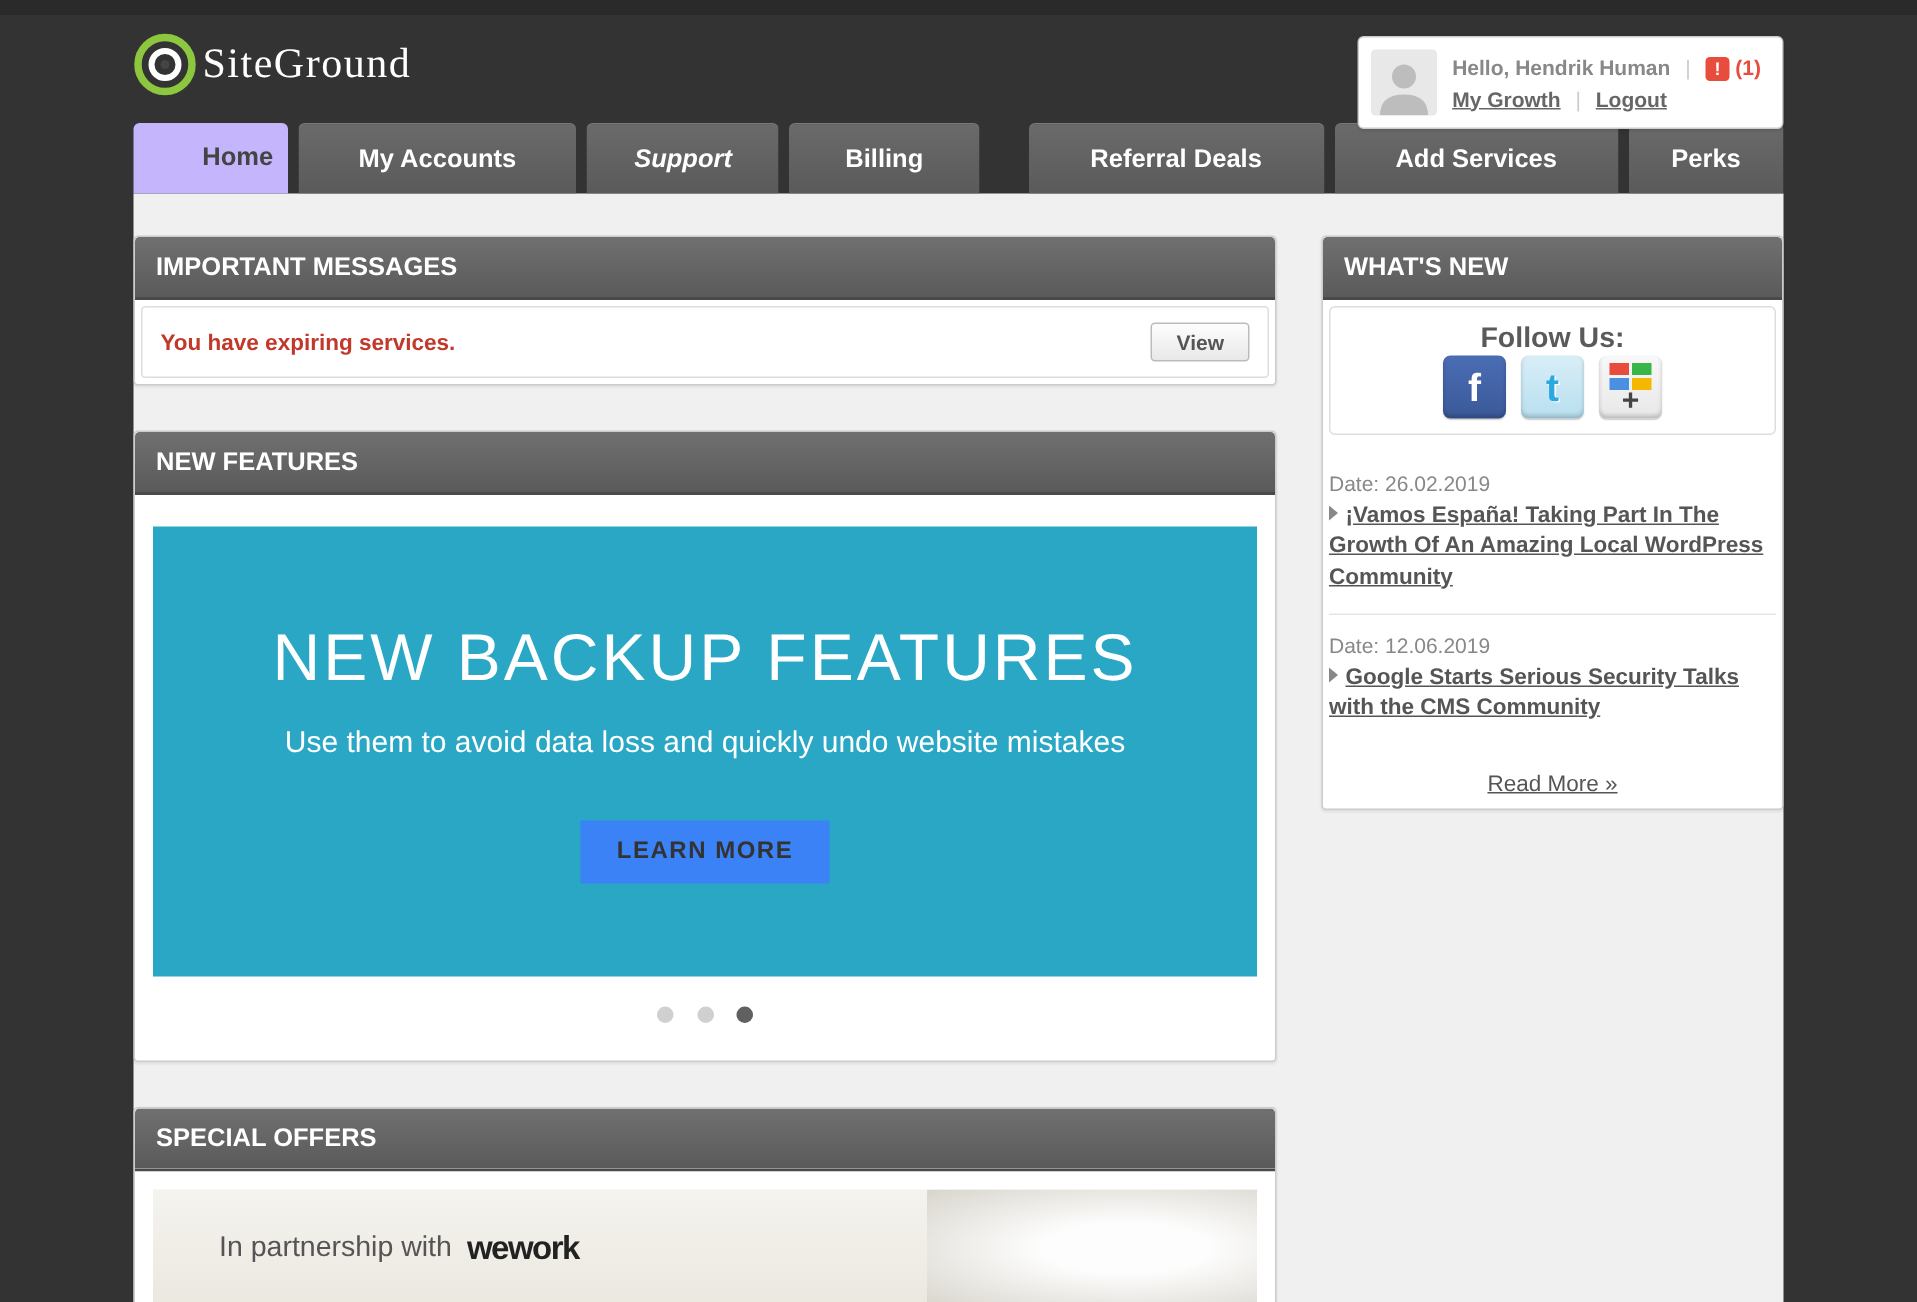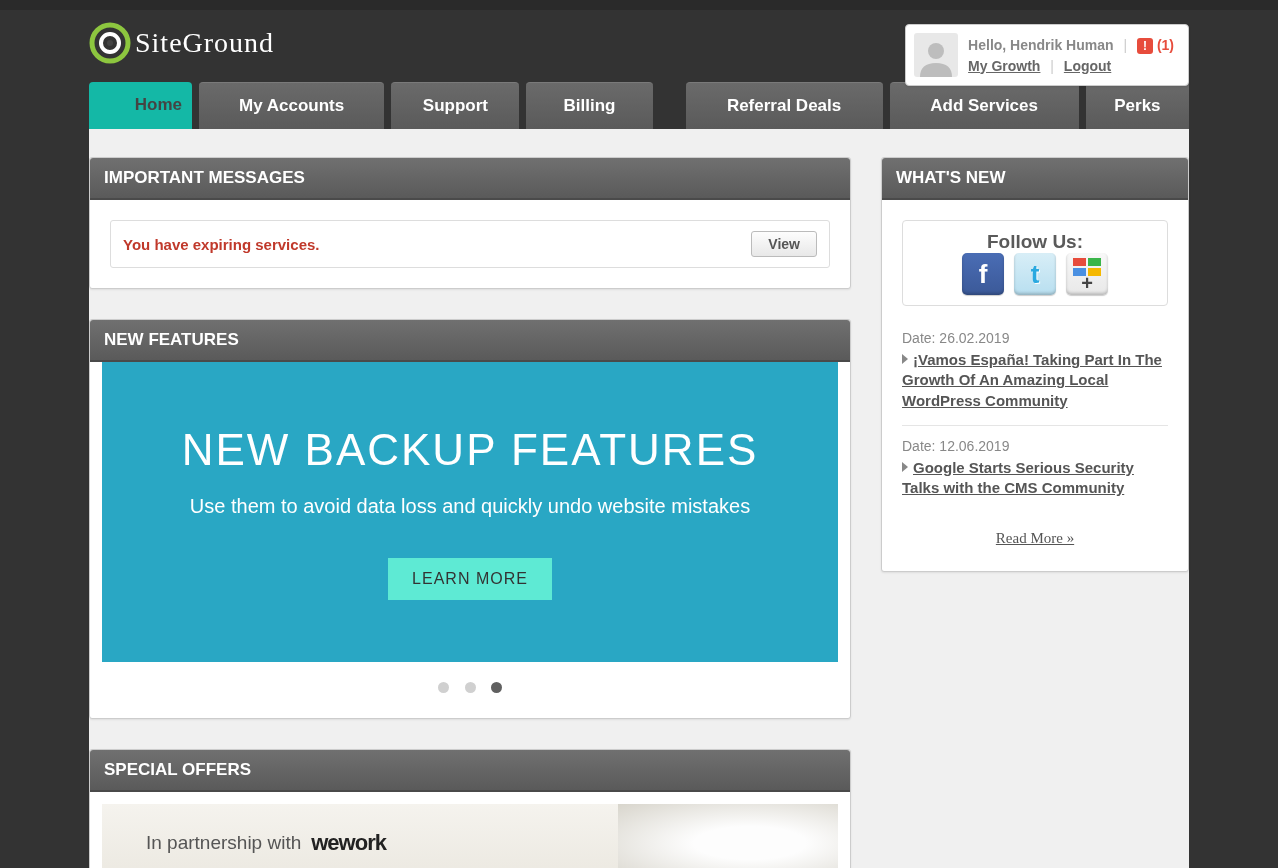--- a/index.html
+++ b/index.html
@@ -21,46 +21,46 @@
 .user-info { font-size: 14px; color: #666; }
 .user-line1 { margin-bottom: 4px; }
 .user-hello { color: #888; font-weight: bold; }
 .user-alert { display: inline-block; background: #e74c3c; color: #fff; width: 16px; height: 16px; border-radius: 3px; text-align: center; line-height: 16px; font-size: 12px; font-weight: bold; }
 .user-alert-count { color: #e74c3c; font-weight: bold; }
 .user-sep { color: #ccc; margin: 0 6px; }
 .user-link { color: #666; font-weight: bold; text-decoration: underline; }
 
 .nav-tabs { display: flex; gap: 7px; }
 .nav-tab { background: linear-gradient(#6a6a6a, #5a5a5a); color: #fff; font-weight: bold; font-size: 17px; padding: 13px 0; text-align: center; border-top-left-radius: 4px; border-top-right-radius: 4px; cursor: pointer; border-top: 1px solid #7a7a7a; }
-.nav-tab.active { background: #14b8a6; color: #444; border-top: none; padding-left: 36px; }
+.nav-tab.active { background: #c4b5fd; color: #444; border-top: none; padding-left: 36px; }
 .t1 { width: 106px; }
 .t2 { width: 194px; }
-.t3 { width: 134px; }
+.t3 { width: 134px; font-style: italic; }
 .t4 { width: 132px; }
 .t5 { width: 206px; margin-left: 26px; }
 .t6 { width: 198px; }
 .t7 { width: 108px; }
 
 .content-outer { background: #333333; padding-bottom: 40px; }
 .content-bg { background: #f0f0f0; width: 1100px; margin: 0 auto; display: flex; gap: 30px; padding: 28px 0; border-bottom-left-radius: 4px; border-bottom-right-radius: 4px; }
 .col-left { flex: 1; padding-left: 0; }
 .col-right { width: 308px; padding-right: 0; }
 
 .panel { background: #fff; border: 1px solid #ccc; border-radius: 3px; margin-bottom: 30px; box-shadow: 0 1px 2px rgba(0,0,0,0.08); }
 .panel-header { background: linear-gradient(#707070, #5a5a5a); color: #fff; font-weight: bold; font-size: 17px; padding: 10px 14px; border-top-left-radius: 3px; border-top-right-radius: 3px; border-bottom: 2px solid #4a4a4a; }
-.panel-body { padding: 20px; }
+.panel-body { padding: 4px; }
 
 .msg-box { border: 1px solid #ddd; border-radius: 3px; padding: 10px 12px; display: flex; justify-content: space-between; align-items: center; }
 .msg-text { color: #c0392b; font-weight: bold; font-size: 15px; }
 .view-btn { background: linear-gradient(#fdfdfd, #e8e8e8); border: 1px solid #bbb; border-radius: 3px; padding: 4px 16px; font-weight: bold; font-size: 14px; color: #555; cursor: pointer; }
 
 .feature-banner { background: #29a7c4; height: 300px; color: #fff; text-align: center; position: relative; display: flex; flex-direction: column; justify-content: center; align-items: center; }
 .banner-title { font-family: Impact, 'Arial Black', sans-serif; font-size: 44px; letter-spacing: 2px; text-transform: uppercase; margin-bottom: 20px; font-weight: 400; }
 .banner-sub { font-size: 20px; margin-bottom: 40px; }
-.learn-btn { background: #5eead4; color: #333; font-weight: normal; font-size: 16px; padding: 12px 24px; border: none; cursor: pointer; letter-spacing: 1px; }
+.learn-btn { background: #3b82f6; color: #333; font-weight: bold; font-size: 16px; padding: 12px 24px; border: none; cursor: pointer; letter-spacing: 1px; }
 .banner-dots { text-align: center; padding: 18px 0 22px 0; }
 .dot { display: inline-block; width: 11px; height: 11px; border-radius: 50%; background: #d0d0d0; margin: 0 6px; cursor: pointer; }
 .dot.active { background: #606060; }
 
 .offers-body { padding: 12px; }
 .offers-banner { background: linear-gradient(#f5f3ee, #ebe8e0); height: 78px; display: flex; align-items: center; padding-left: 44px; font-size: 19px; color: #555; position: relative; overflow: hidden; }
 .wework { font-weight: bold; font-size: 22px; color: #222; margin-left: 10px; letter-spacing: -1px; }
 .offers-pillow { position: absolute; right: 0; top: 0; width: 220px; height: 100%; background: radial-gradient(ellipse at 60% 50%, #fdfdfd 30%, #d8d5cc 100%); }
 
 .follow-row { border: 1px solid #ddd; border-radius: 4px; padding: 10px 12px; display: flex; align-items: center; margin-bottom: 18px; flex-direction: column; }
@@ -72,23 +72,23 @@
 .gp { background: linear-gradient(#f8f8f8, #e8e8e8); position: relative; }
 .gp-grid { position: absolute; top: 5px; left: 7px; width: 28px; height: 18px; }
 .gp-sq { position: absolute; width: 13px; height: 8px; }
 .gp-plus { position: absolute; bottom: 5px; width: 100%; text-align: center; font-size: 20px; color: #444; line-height: 14px; }
 
 .news-item { border-bottom: 1px solid #e5e5e5; padding: 6px 0 14px 0; margin-bottom: 6px; }
 .news-date { color: #888; font-size: 14px; margin-bottom: 4px; }
 .news-title { color: #555; font-weight: bold; font-size: 15px; text-decoration: underline; line-height: 1.35; }
 .news-arrow { display: inline-block; width: 0; height: 0; border-top: 5px solid transparent; border-bottom: 5px solid transparent; border-left: 6px solid #888; margin-right: 5px; vertical-align: 1px; }
 .read-more { text-align: center; padding: 12px 0 4px 0; }
-.read-more a { color: #555; text-decoration: underline; font-size: 15px; font-family: Liberation Serif, serif; }
-
-.panel-body-features { padding: 0 12px 0 12px; }
+.read-more a { color: #555; text-decoration: underline; font-size: 15px; }
+
+.panel-body-features { padding: 21px 12px 0 12px; }
 </style>
 </head>
 <body>
 
 <div class="page-wrap">
   <div class="top-strip"></div>
   <div class="header-bar">
     <div class="inner">
       <div class="logo-area">
         <div class="logo-swirl">

